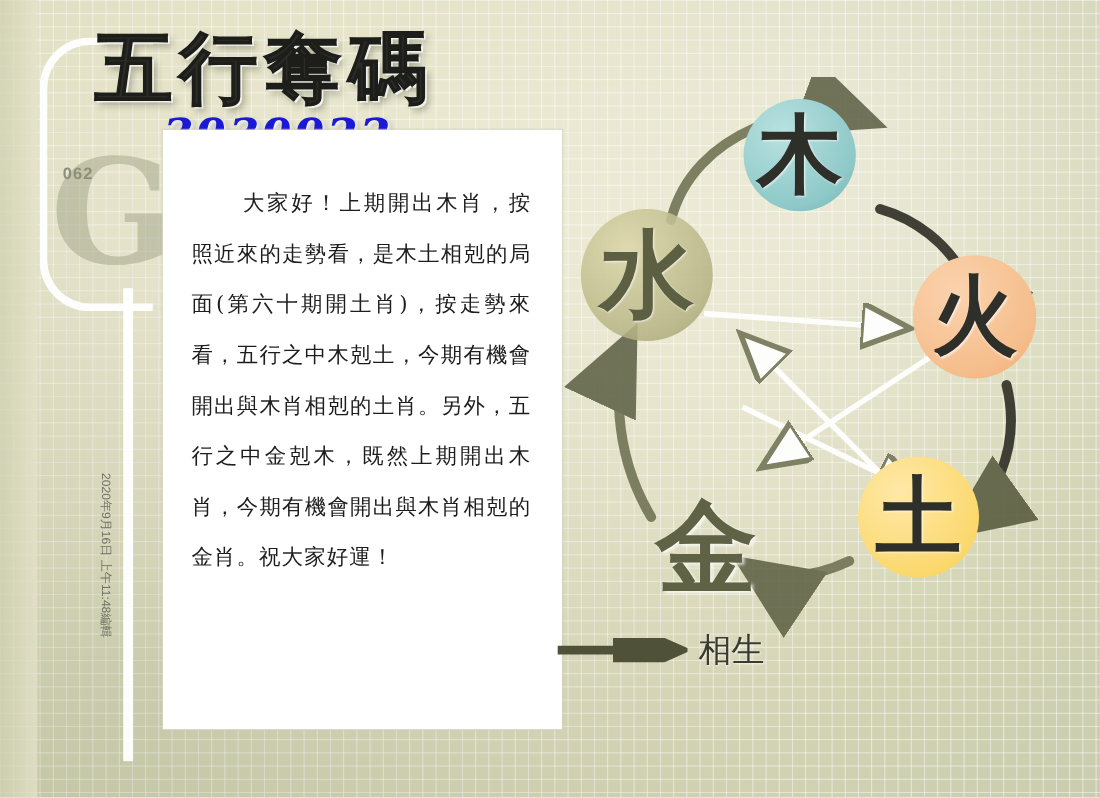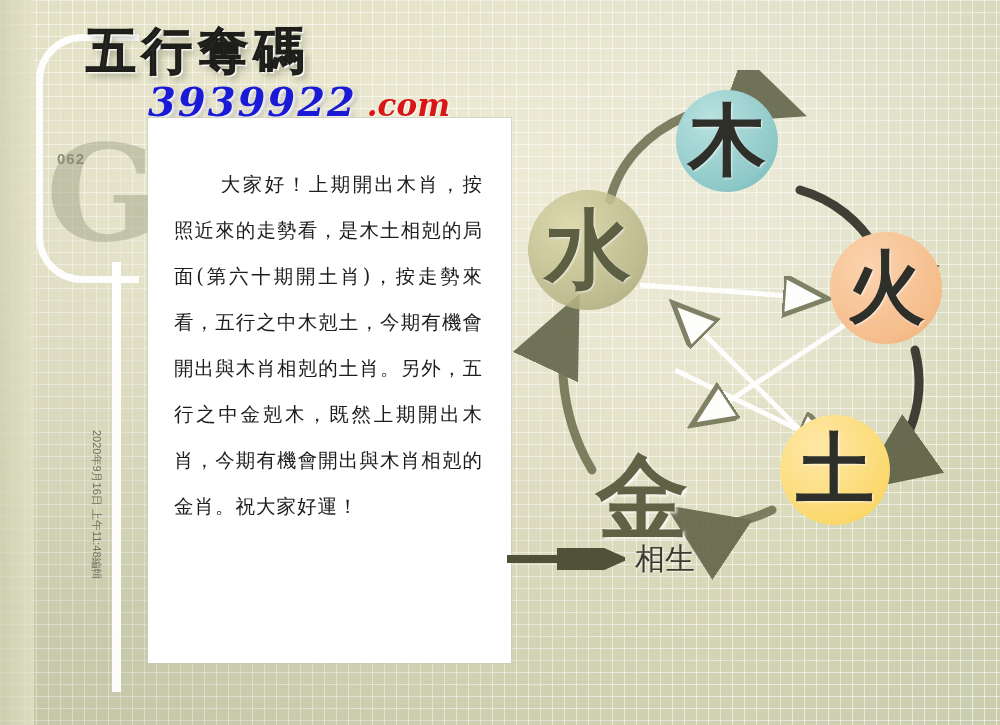--- a/index.html
+++ b/index.html
@@ -112,21 +112,21 @@
   #masthead {
     position: absolute;
     left: 86px;
     top: 26px;
     width: 460px;
     height: 128px;
   }
   #masthead-title {
     font-family: "DejaVu Serif", serif;
     font-weight: bold;
-    font-size: 50px;
+    font-size: 71px;
     letter-spacing: 6px;
     line-height: 1;
     color: #2b2b27;
     text-shadow:
       2px 2px 0 rgba(255,255,255,0.8),
       4px 5px 7px rgba(90,95,70,0.45);
     -webkit-text-stroke: 1px #1d1d1a;
     white-space: nowrap;
   }
   #masthead-sub {
@@ -231,21 +231,21 @@
   #diagram-svg {
     position: absolute;
     left: 0; top: 0;
     width: 480px; height: 580px;
   }
 
   
   #legend {
     position: absolute;
     left: 505px;
-    top: 540px;
+    top: 572px;
     width: 260px;
     font-family: Liberation Mono, monospace;
   }
   .legend-row {
     display: flex;
     align-items: center;
     height: 38px;
   }
   .legend-sample {
     width: 120px;

